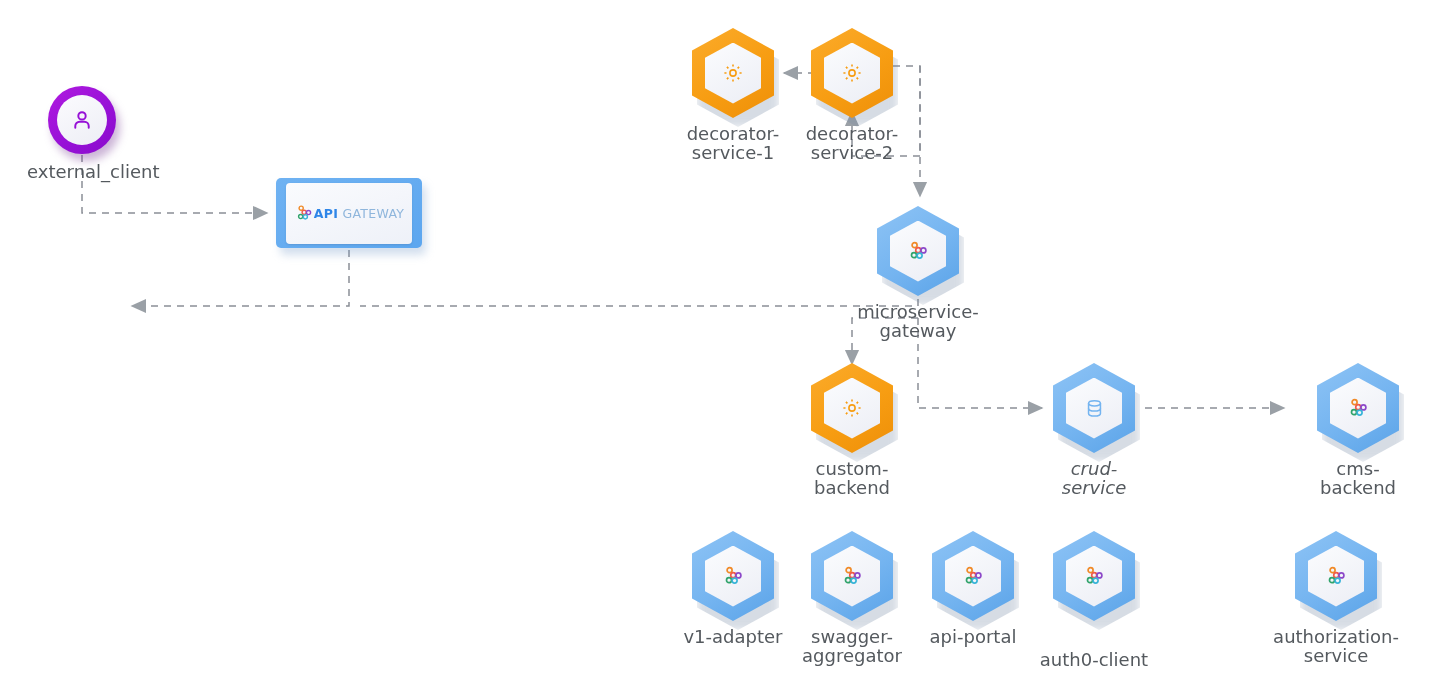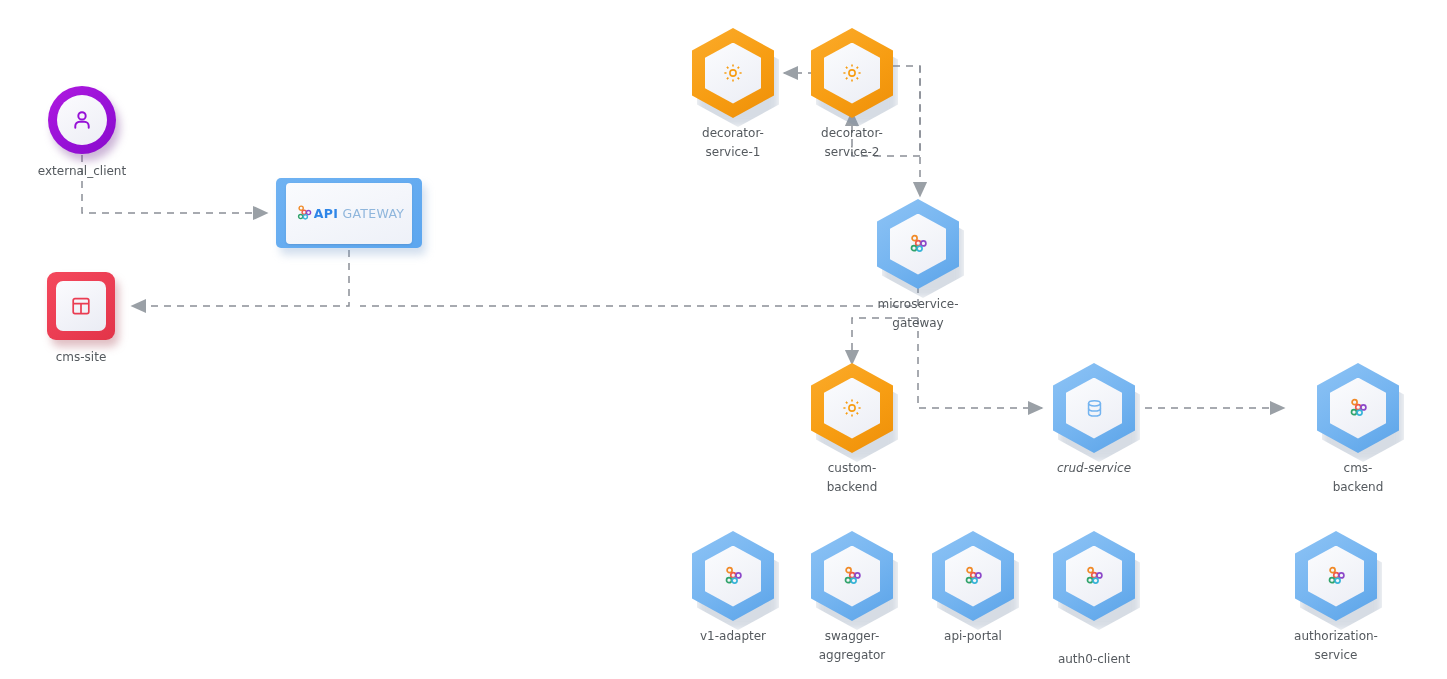--- a/index.html
+++ b/index.html
@@ -13,21 +13,21 @@
   #canvas{position:absolute;left:0;top:0;width:1447px;height:679px;}
   #edges{position:absolute;left:0;top:0;width:1447px;height:679px;}
 
   .node{position:absolute;transform:translate(-50%,-50%);}
 
   
   .label{
     position:absolute;left:50%;transform:translateX(-50%);
     text-align:center;
     color:#54595e;
-    font-size:12px;
+    font-size:18px;
     line-height:19px;
     white-space:pre-line;
     width:110px;
   }
 
   
   .hex-wrap{position:relative;width:82px;height:90px;}
   .hex{
     position:absolute;left:0;top:0;width:82px;height:90px;
     clip-path:polygon(50% 0%,100% 25%,100% 75%,50% 100%,0% 75%,0% 25%);
@@ -166,34 +166,20 @@
             <circle cx="13.6" cy="16.6" r="2.5" stroke="#39b4d8"></circle>
           </svg>
           <span class="gw-text">
             <span class="b">API</span><span>&nbsp;</span><span class="n">GATEWAY</span>
           </span>
         </div>
       </div>
     </div>
   </div>
 
-  <div class="node" style="left:81px;top:306px;">
-    <div class="sq-wrap">
-      <div class="sq-shadow"></div>
-      <div class="sq">
-        <div class="sq-inner">
-          <svg width="24" height="24" viewBox="0 0 24 24" fill="none" stroke="#ea3c52" stroke-width="1.7">
-            <rect x="4.2" y="4.6" width="15.6" height="15" rx="1.8"></rect>
-            <path d="M4.2 9.6 H19.8 M12 9.6 V19.6"></path>
-          </svg>
-        </div>
-      </div>
-      <div class="label" style="top:76px;">cms-site</div>
-    </div>
-  </div>
 
   <div class="node" style="left:733px;top:73px;">
     <div class="hex-wrap">
       <div class="hex-shadow"></div>
       <div class="hex orange"></div>
       <div class="hex-inner">
         <svg width="24" height="24" viewBox="0 0 24 24" fill="none" stroke="#f79d12" stroke-width="1.6">
           <circle cx="12" cy="12" r="3.1"></circle>
           <path d="M12 3.4v2.1M12 18.5v2.1M20.6 12h-2.1M5.5 12H3.4M18.1 5.9l-1.5 1.5M7.4 16.6l-1.5 1.5M18.1 18.1l-1.5-1.5M7.4 7.4L5.9 5.9"></path>
         </svg>
@@ -211,21 +197,21 @@
         <svg width="24" height="24" viewBox="0 0 24 24" fill="none" stroke="#f79d12" stroke-width="1.6">
           <circle cx="12" cy="12" r="3.1"></circle>
           <path d="M12 3.4v2.1M12 18.5v2.1M20.6 12h-2.1M5.5 12H3.4M18.1 5.9l-1.5 1.5M7.4 16.6l-1.5 1.5M18.1 18.1l-1.5-1.5M7.4 7.4L5.9 5.9"></path>
         </svg>
       </div>
       <div class="label" style="top:96px;">decorator-
 service-2</div>
     </div>
   </div>
 
-  <div class="node" style="left:918px;top:244px;">
+  <div class="node" style="left:918px;top:251px;">
     <div class="hex-wrap">
       <div class="hex-shadow"></div>
       <div class="hex blue"></div>
       <div class="hex-inner">
         <svg width="24" height="24" viewBox="0 0 24 24" fill="none" stroke-width="1.7">
           <circle cx="8.6" cy="6.2" r="2.5" stroke="#f08a28"></circle>
           <circle cx="12.2" cy="11.2" r="2.5" stroke="#ef5b4c"></circle>
           <circle cx="17.4" cy="11.4" r="2.5" stroke="#8d49c9"></circle>
           <circle cx="8.0" cy="16.2" r="2.5" stroke="#30a36b"></circle>
           <circle cx="13.6" cy="16.6" r="2.5" stroke="#39b4d8"></circle>

